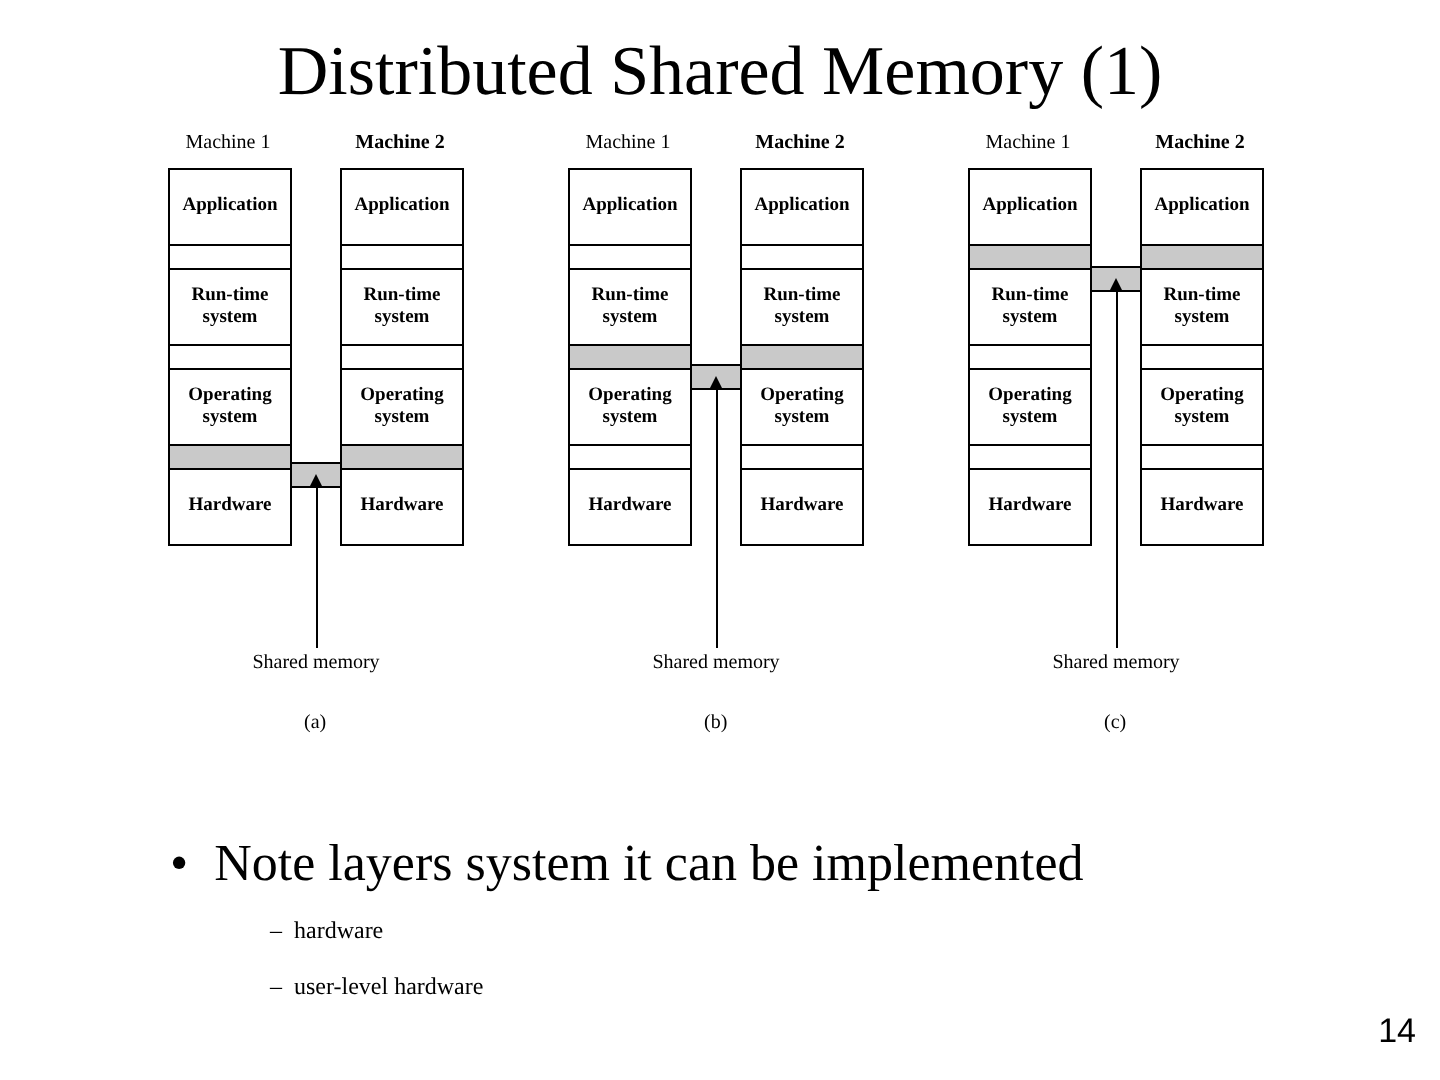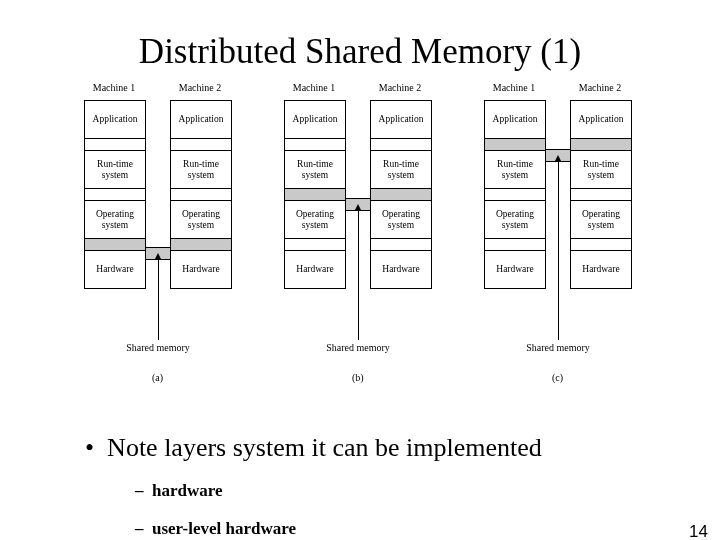--- a/index.html
+++ b/index.html
@@ -1,36 +1,36 @@
 <!DOCTYPE html>
 <html><head>
 <meta charset="utf-8">
 <style>
   html,body{margin:0;padding:0;width:720px;height:540px;background:#fff;font-family:"Times New Roman",Times,serif;color:#000;}
   .slide{position:relative;width:720px;height:540px;}
-  .title{width:100%;text-align:center;font-size:35px;font-weight:normal;padding-top:16px;margin-top:16px;}
+  .title{width:100%;text-align:center;font-size:35px;font-weight:normal;padding-top:16px;}
   .figure{position:absolute;left:80px;top:66px;width:570px;height:326px;}
   .pair{position:absolute;top:0;width:170px;height:326px;}
   .machines{position:absolute;top:0;width:170px;height:14px;font-size:10px;}
   .machines span{position:absolute;top:0;width:60px;text-align:center;}
-  .mL{left:4px;} .mR{left:90px;}
-  .stack{position:absolute;top:18px;width:60px;border:1px solid #000;}
+  .mL{left:4px;} .mR{left:90px;font-weight:bold;}
+  .stack{position:absolute;top:18px;width:60px;border:1px solid #000;font-weight:bold;}
   .stackL{left:4px;} .stackR{left:90px;}
   .cell{height:37px;border-bottom:1px solid #000;font-size:9.5px;line-height:11px;text-align:center;display:flex;align-items:center;justify-content:center;white-space:pre-line;}
   .gap{height:11px;border-bottom:1px solid #000;}
   .shaded{background:#c9c9c9;}
   .cell.last{border-bottom:none;}
   .connector{position:absolute;background:#c9c9c9;border-top:1px solid #000;border-bottom:1px solid #000;height:11px;width:24px;}
   .arrow{position:absolute;width:1px;background:#000;}
   .arrow::before{content:"";position:absolute;top:-5px;left:-3px;border-left:3.5px solid transparent;border-right:3.5px solid transparent;border-bottom:6px solid #000;}
   .shared-label{position:absolute;font-size:10px;text-align:center;width:80px;}
   .sub-label{position:absolute;font-size:10px;}
   .bullets{position:absolute;left:85px;top:416px;width:560px;}
   .bullet-main{font-size:26px;line-height:32px;}
-  .bullet-sub{font-size:17px;line-height:22px;margin-left:50px;margin-top:16px;font-weight:bold;}
+  .bullet-sub{font-size:12px;line-height:22px;margin-left:50px;margin-top:6px;}
   .page-num{position:absolute;right:12px;bottom:14px;font-size:17px;font-family:Arial,sans-serif;}
 </style>
 </head>
 <body>
 
 <div class="slide">
   <div class="title">Distributed Shared Memory (1)</div>
 
   <div class="figure">
 

